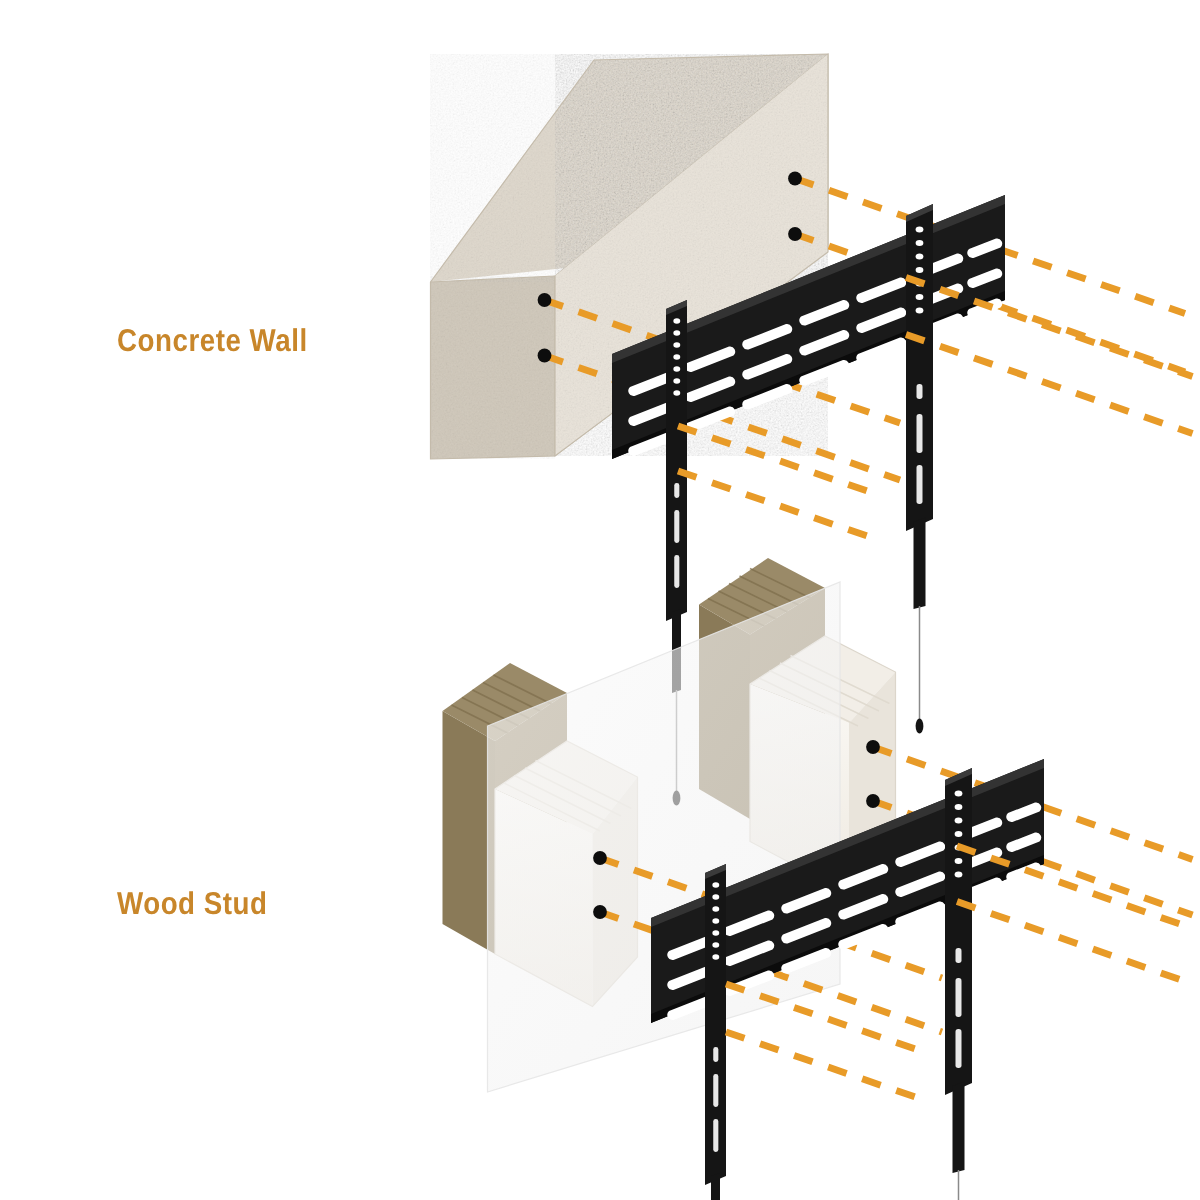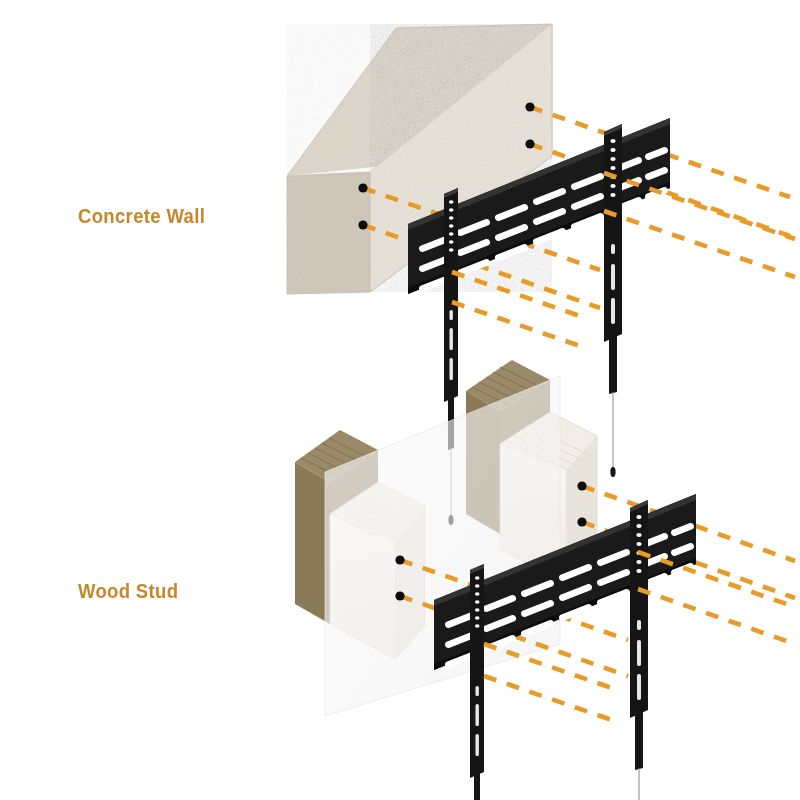--- a/index.html
+++ b/index.html
@@ -4,21 +4,21 @@
 <title>Mount Installation Diagram</title>
 <style>
   html,body{margin:0;padding:0;}
   body{
     width:800px;height:800px;
     background:#ffffff;
     font-family:"Liberation Sans", sans-serif;
     overflow:hidden;
     position:relative;
   }
-  #stage{position:absolute;left:0;top:4px;width:800px;height:772px;}
+  #stage{position:absolute;left:0;top:16px;width:800px;height:772px;}
   .label{
     position:absolute;
     color:#C8862A;
     font-family:"Liberation Sans", sans-serif;
     font-weight:700;
     font-size:21px;
     letter-spacing:0.4px;
     transform:scaleX(0.88);
     transform-origin:left center;
     white-space:nowrap;

